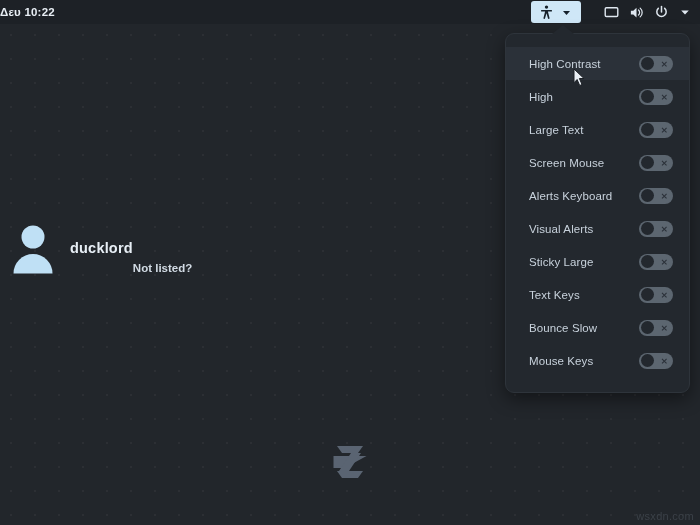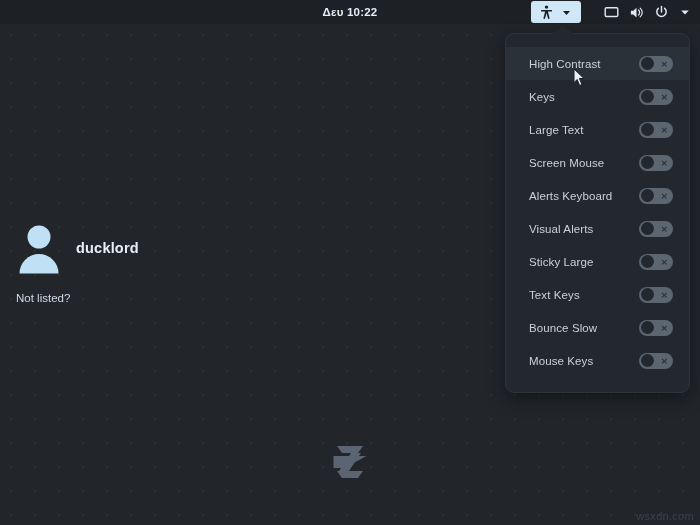--- a/index.html
+++ b/index.html
@@ -37,21 +37,20 @@
     width: 700px;
     height: 24px;
     background: #1d2126;
     display: flex;
     align-items: center;
     z-index: 40;
   }
   #clock {
     position: absolute;
     left: 0; right: 0;
-    text-align: center;
     color: #e8eef4;
     font-size: 11.5px;
     font-weight: bold;
     letter-spacing: 0.2px;
     line-height: 24px;
   }
   #tray {
     position: absolute;
     right: 4px;
     top: 0;
@@ -157,44 +156,44 @@
     line-height: 16px;
     font-size: 9px;
     color: #2b3139;
     font-weight: bold;
     font-family: "DejaVu Sans", sans-serif;
   }
 
   
   #user-block {
     position: absolute;
-    left: 16px;
+    left: 10px;
     top: 222px;
     width: 480px;
     display: flex;
-    flex-direction: column;
-    align-items: flex-start;
+    flex-direction: row;
+    align-items: flex-end;
   }
   #user-row {
     display: flex;
     align-items: center;
     gap: 14px;
   }
   #avatar { display: block; }
   #username {
     color: #e7eef5;
     font-size: 14.5px;
     font-weight: bold;
     letter-spacing: 0.2px;
   }
   #not-listed {
     margin-top: 18px;
     color: #d2dbe4;
     font-size: 11.5px;
-    font-weight: normal;
+    font-weight: bold;
     cursor: default;
   }
 
   
   #logo {
     position: absolute;
     left: 325px;
     top: 437px;
     width: 50px;
     height: 50px;
@@ -269,21 +268,21 @@
   <div id="a11y-panel">
     <div class="a11y-row hovered">
       <span class="a11y-label">High Contrast</span>
       <span class="switch">
         <span class="knob"></span>
         <span class="xmark">×</span>
       </span>
     </div>
 
     <div class="a11y-row">
-      <span class="a11y-label">Keys</span>
+      <span class="a11y-label">High</span>
       <span class="switch">
         <span class="knob"></span>
         <span class="xmark">×</span>
       </span>
     </div>
 
     <div class="a11y-row">
       <span class="a11y-label">Large Text</span>
       <span class="switch">
         <span class="knob"></span>

